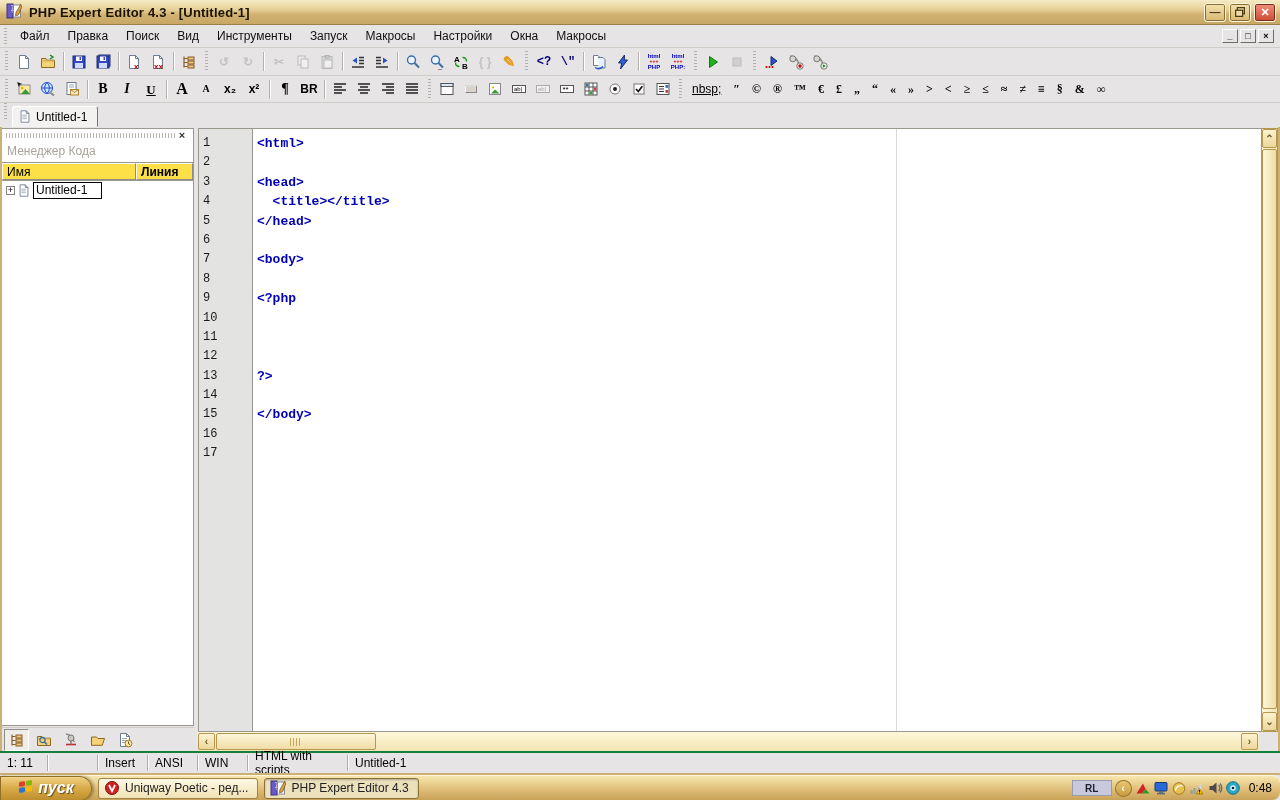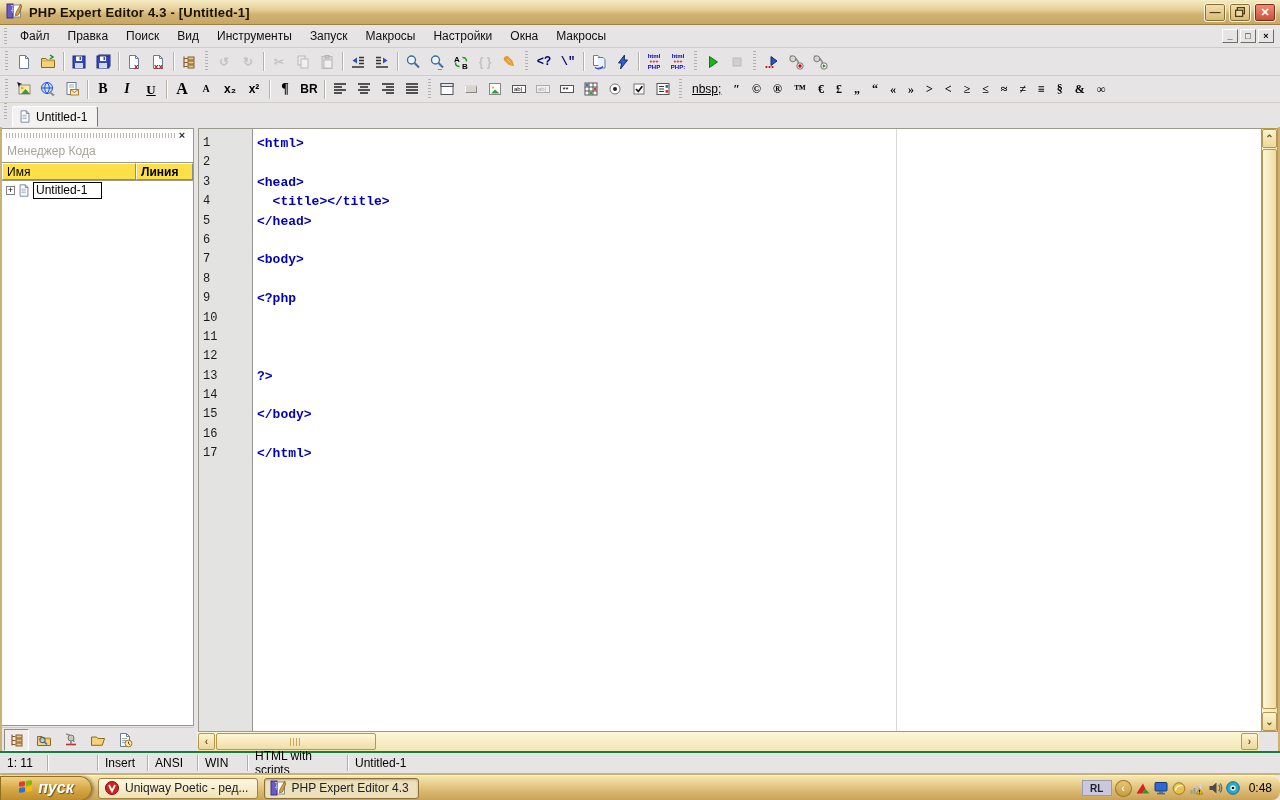--- a/index.html
+++ b/index.html
@@ -147,21 +147,21 @@
     background:linear-gradient(180deg,#f2d489 0%,#d8a947 50%,#bd8c2c 100%);
     box-shadow:0 0 0 1px #8f6f23 inset, 2px 0 3px rgba(0,0,0,.3);
     display:flex; align-items:center; justify-content:center; gap:4px;
     color:#fff; font-weight:bold; font-style:italic; font-size:16px; text-shadow:1px 1px 1px #6b5215; }
   .task-btn { height:21px; margin-left:6px; padding:0 9px 0 5px; display:flex; align-items:center; gap:5px;
     background:linear-gradient(180deg,#fdf8e4,#f0e2b4); border:1px solid #9f8446; border-radius:3px;
     font-size:12px; color:#222; max-width:170px; white-space:nowrap; overflow:hidden; }
   .task-btn.active { background:#ece0bd; border-color:#8a7038; box-shadow:0 1px 2px rgba(0,0,0,.25) inset; }
   .task-btn .lbl { overflow:hidden; text-overflow:ellipsis; }
   #tray { margin-left:auto; display:flex; align-items:center; gap:3px; padding-right:8px; }
-  #lang-ind { width:30px; height:16px; background:#c9c9dd; border:1px solid #9a9ab0;
+  #lang-ind { width:40px; height:16px; background:#c9c9dd; border:1px solid #9a9ab0;
     font-size:10px; font-weight:bold; color:#223; display:flex; align-items:center; justify-content:center; }
   #tray-chevron { width:17px; height:17px; border-radius:50%;
     background:linear-gradient(180deg,#e8c878,#c69a3e); box-shadow:0 0 0 1px #9a7a2a inset;
     color:#fff; font-weight:bold; font-size:11px; display:flex; align-items:center; justify-content:center; }
   .tray-ico { width:16px; height:16px; display:flex; align-items:center; justify-content:center; }
   #clock { font-size:12px; color:#000; padding-left:5px; }
 </style>
 </head>
 <body>
 
@@ -758,21 +758,20 @@
           <div class="cline">&lt;body&gt;</div>
           <div class="cline"></div>
           <div class="cline">&lt;?php</div>
           <div class="cline"></div>
           <div class="cline"></div>
           <div class="cline"></div>
           <div class="cline">?&gt;</div>
           <div class="cline"></div>
           <div class="cline">&lt;/body&gt;</div>
           <div class="cline"></div>
-          <div class="cline">&lt;/html&gt;</div>
         </div>
     </div>
   </div>
 
   <div id="vscroll">
     <span class="sb-btn" id="vs-up">⌃</span>
     <span id="vs-thumb"></span>
     <span class="sb-btn" id="vs-down">⌄</span>
   </div>
   <div id="hscroll">

